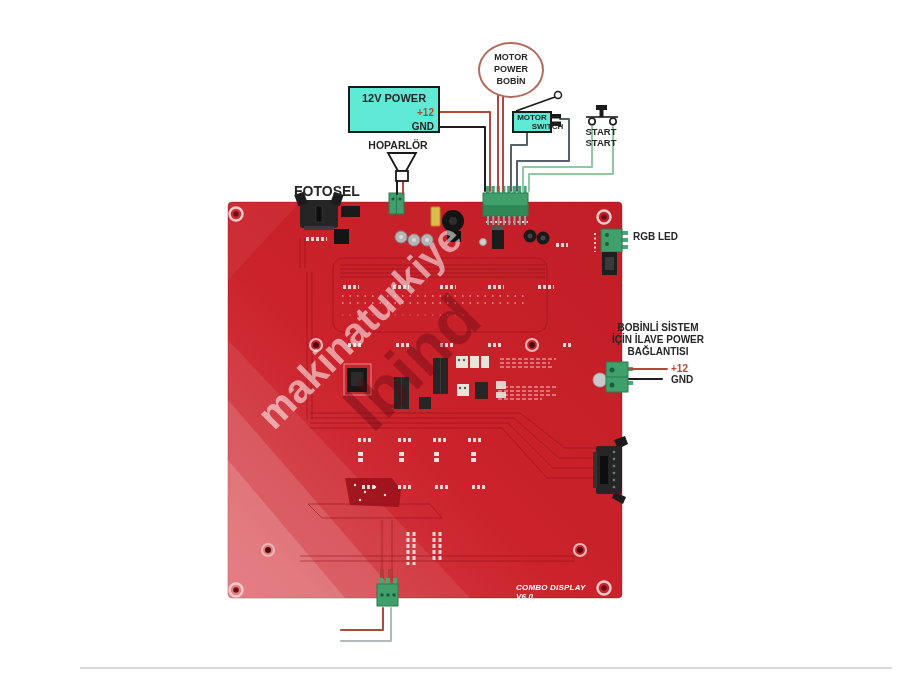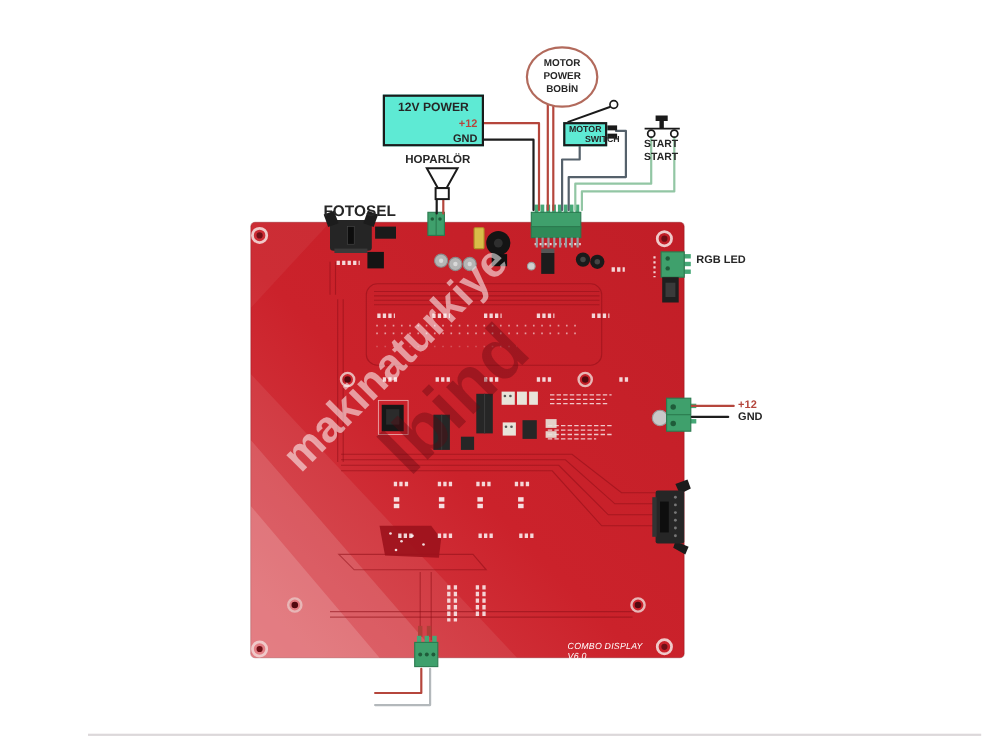--- a/index.html
+++ b/index.html
@@ -337,23 +337,28 @@
   <div>START</div>
   <div>START</div>
 </div>
 
 <div class="lbl" style="left:366px;top:139px;width:64px;text-align:center;font-size:10.5px;">HOPARLÖR</div>
 
 <div class="lbl" style="left:294px;top:183px;width:52px;text-align:center;font-size:14px;">FOTOSEL</div>
 
 <div class="lbl" style="left:633px;top:231px;width:46px;font-size:10px;">RGB LED</div>
 
+<div class="lbl" style="left:610px;top:322px;width:96px;text-align:center;font-size:10px;">
+  <div>BOBİNLİ SİSTEM</div>
+  <div>İÇİN İLAVE POWER</div>
+  <div>BAĞLANTISI</div>
+</div>
 
 <div class="lbl red" style="left:671px;top:363px;font-size:10px;">+12</div>
 <div class="lbl" style="left:671px;top:374px;font-size:10px;">GND</div>
 
 
-<div style="position:absolute;left:516px;top:583px;width:84px;color:#ffffff;font-weight:normal;font-style:italic;
+<div style="position:absolute;left:516px;top:583px;width:84px;color:#ffffff;font-weight:bold;font-style:italic;
             font-size:8px;letter-spacing:0.2px;">COMBO DISPLAY V6.0</div>
 
 <div class="bottom-rule"></div>
 
 </div>
 
 </body></html>

